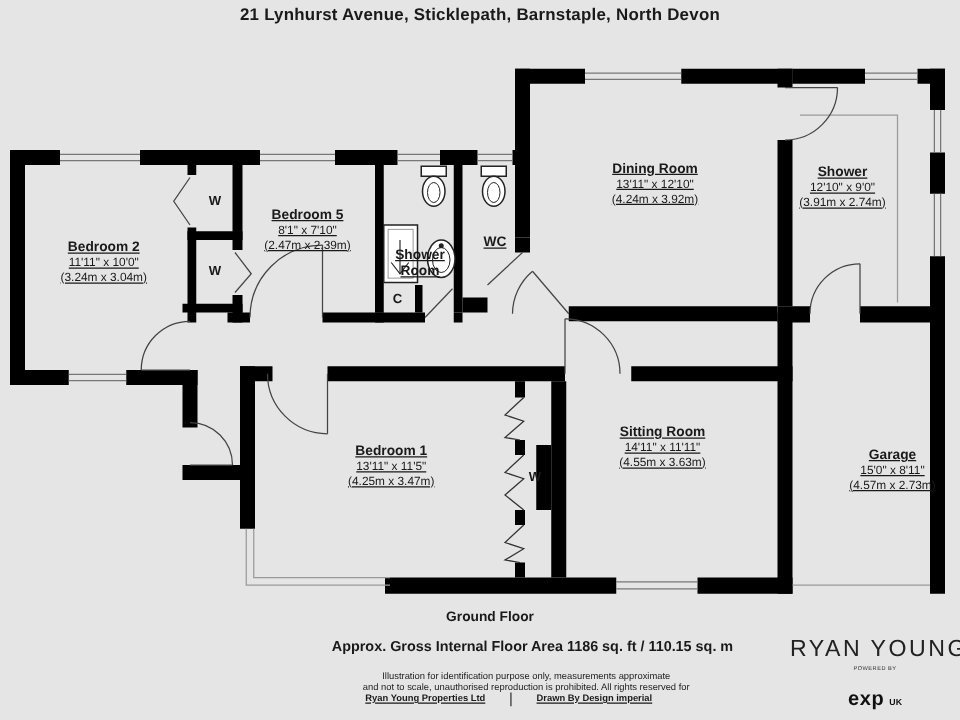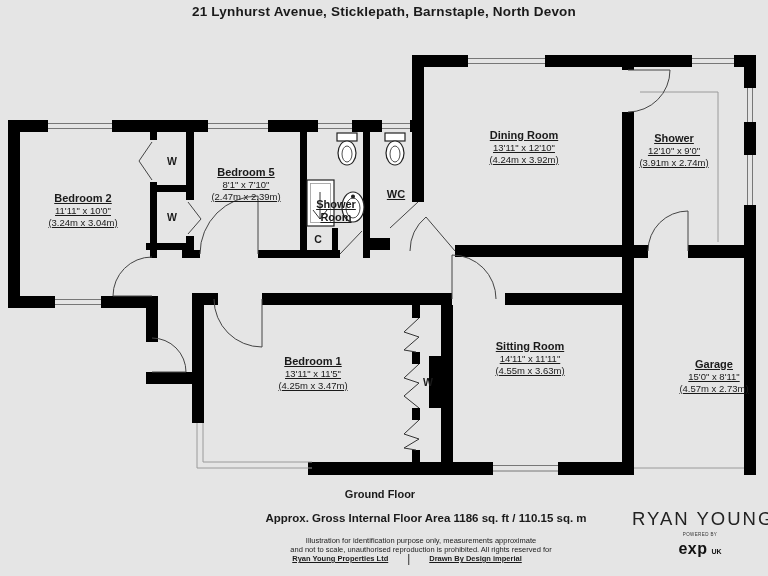--- a/index.html
+++ b/index.html
@@ -6,32 +6,32 @@
   .page{position:relative;width:768px;height:576px;background:#e5e5e5;overflow:hidden;
         font-family:"Liberation Sans", sans-serif;color:#1a1a1a;}
   .title{position:absolute;top:4px;left:0;width:768px;text-align:center;
          font-size:13.5px;font-weight:bold;letter-spacing:.2px;}
   svg.plan{position:absolute;top:0;left:0;}
   .room-label{position:absolute;transform:translateX(-50%);text-align:center;white-space:nowrap;text-decoration:underline;}
   .room-name{font-weight:bold;font-size:11px;line-height:13px;}
   .room-dim{font-size:9.5px;line-height:11.5px;}
   .wrap{white-space:normal;width:58px;}
   .sym{position:absolute;font-weight:bold;font-size:10.5px;transform:translate(-50%,-50%);}
-  .ground{position:absolute;top:488px;left:380px;transform:translateX(-50%);
+  .ground{position:absolute;top:488px;left:392px;transform:translateX(-50%);
           font-weight:bold;font-size:11px;}
   .area{position:absolute;top:512px;left:426px;transform:translateX(-50%);
         font-weight:bold;font-size:11.5px;white-space:nowrap;}
   .disc{position:absolute;left:421px;transform:translateX(-50%);
         font-size:7.5px;line-height:9px;color:#222;white-space:nowrap;}
   .credit{position:absolute;top:554px;left:407px;transform:translateX(-50%);
           display:flex;gap:20px;font-size:7.5px;font-weight:bold;white-space:nowrap;text-decoration:underline;}
   .credit .bar{width:1px;height:11px;background:#333;}
   .brand{position:absolute;top:508px;left:632px;width:136px;text-align:center;}
   .brand-name{font-size:18.5px;letter-spacing:2px;color:#222;white-space:nowrap;}
-  .exp-block{margin-top:5px;display:flex;justify-content:center;align-items:baseline;gap:4px;}
+  .exp-block{margin-top:16px;display:flex;justify-content:center;align-items:baseline;gap:4px;}
   .powered{font-size:4.5px;letter-spacing:.4px;color:#333;text-align:center;margin-top:2px;}
   .exp-logo{font-size:16px;font-weight:bold;letter-spacing:.5px;color:#111;line-height:14px;}
   .exp-uk{font-size:7px;font-weight:bold;color:#111;}
 </style>
 </head>
 <body>
 
 <div class="page">
 
   <div class="title">21 Lynhurst Avenue, Sticklepath, Barnstaple, North Devon</div>

